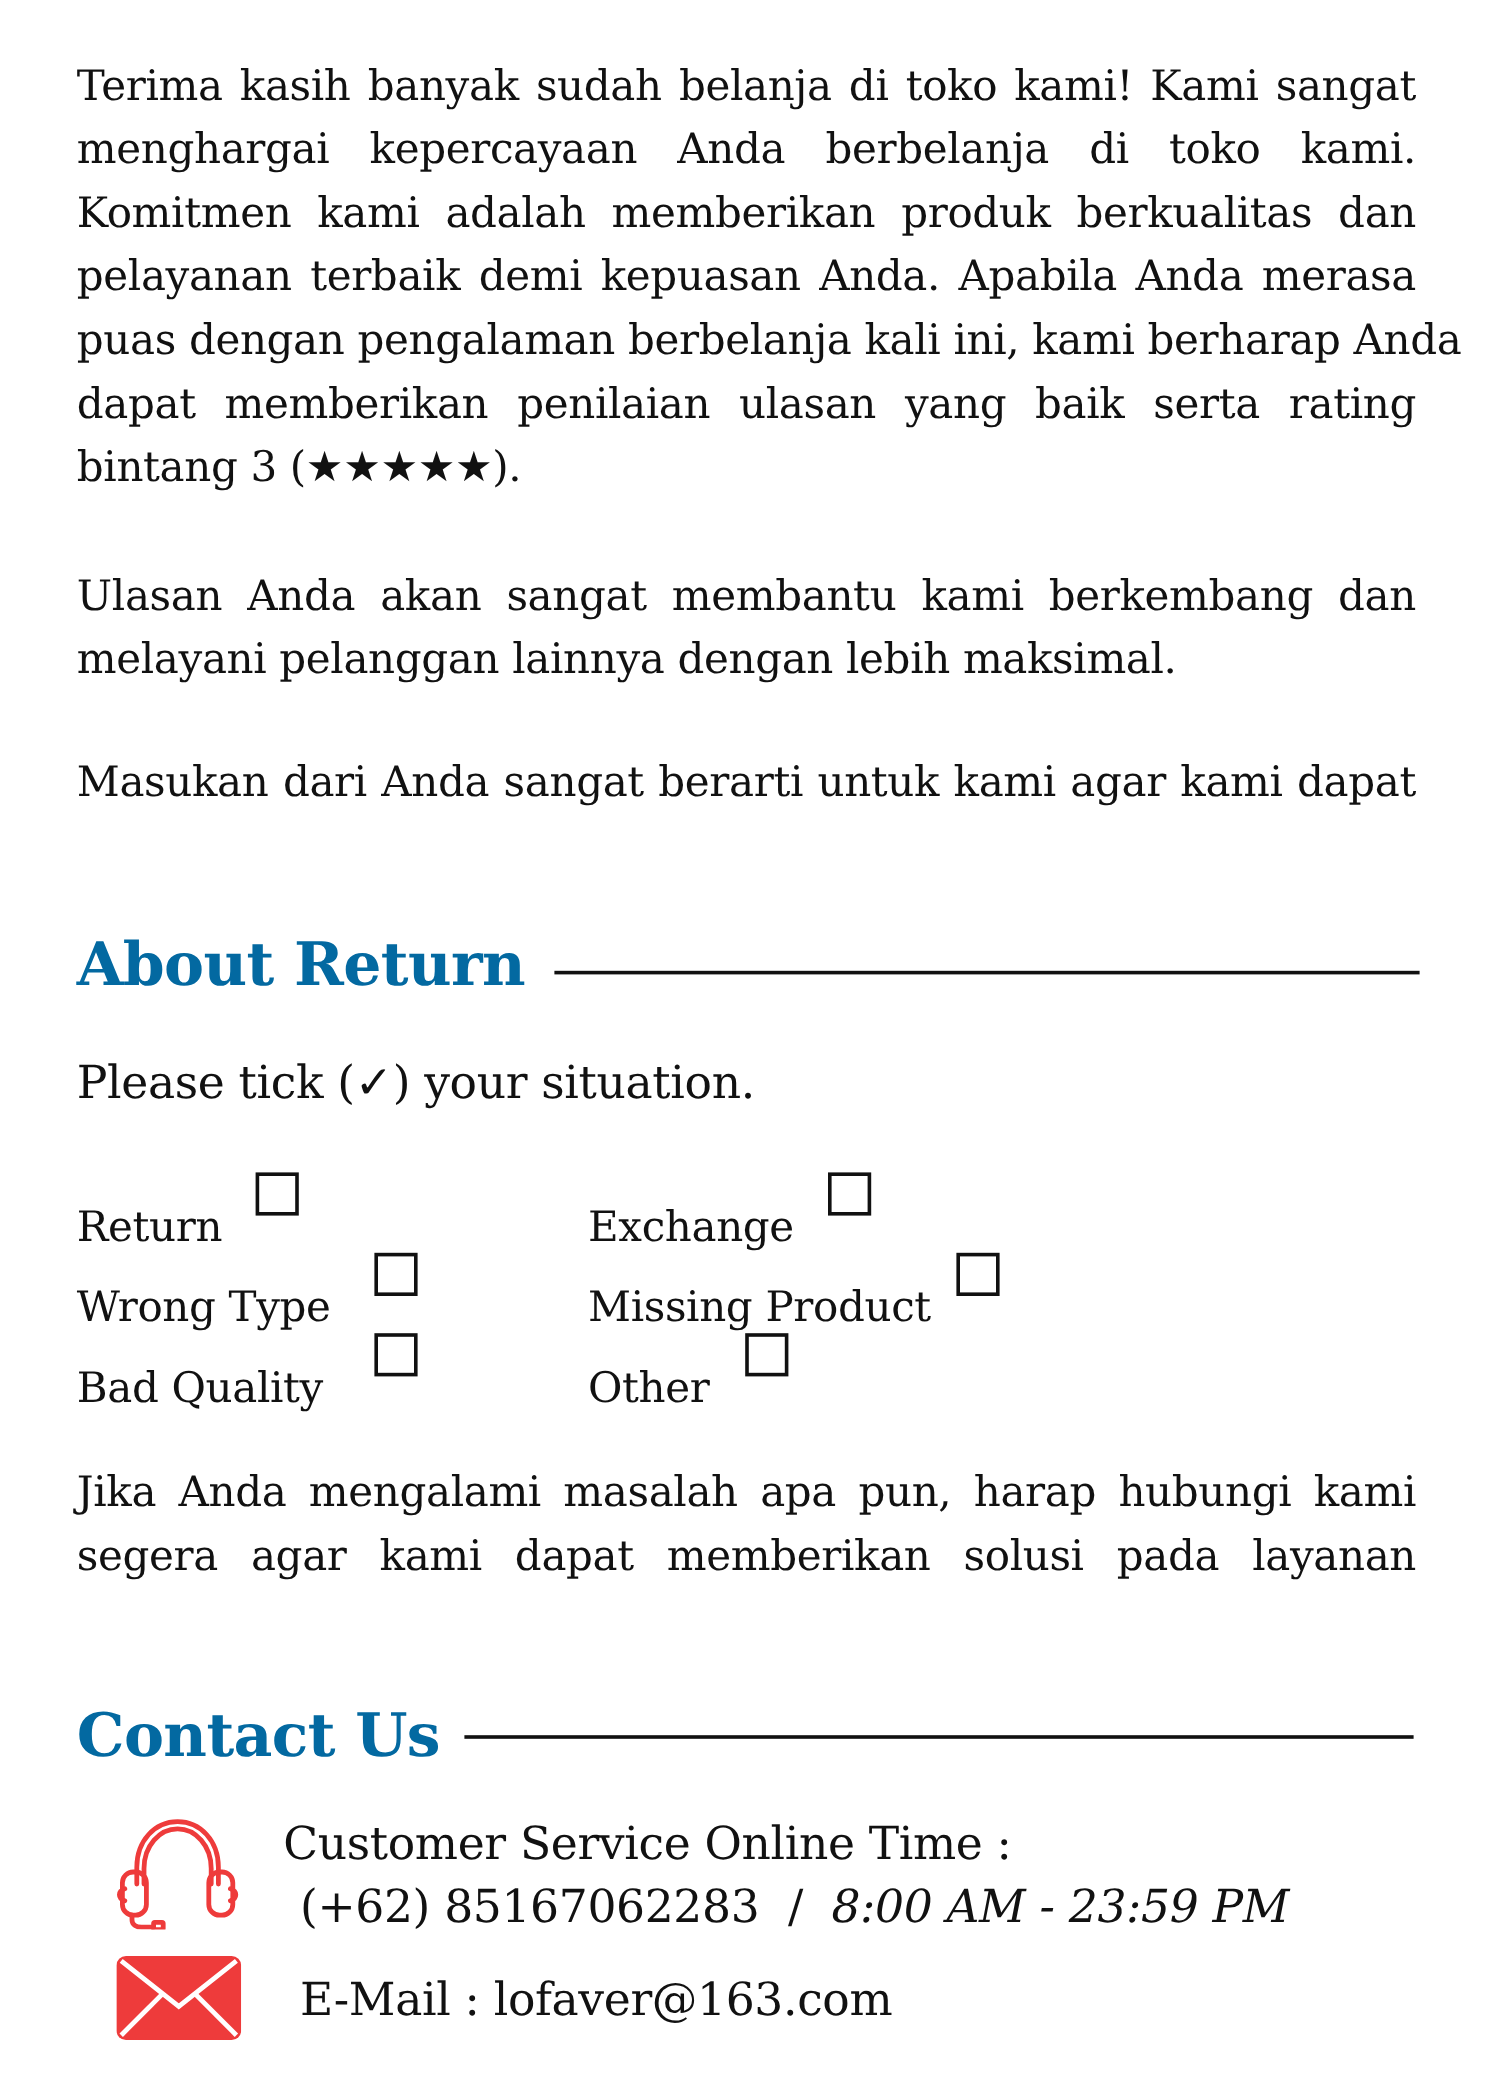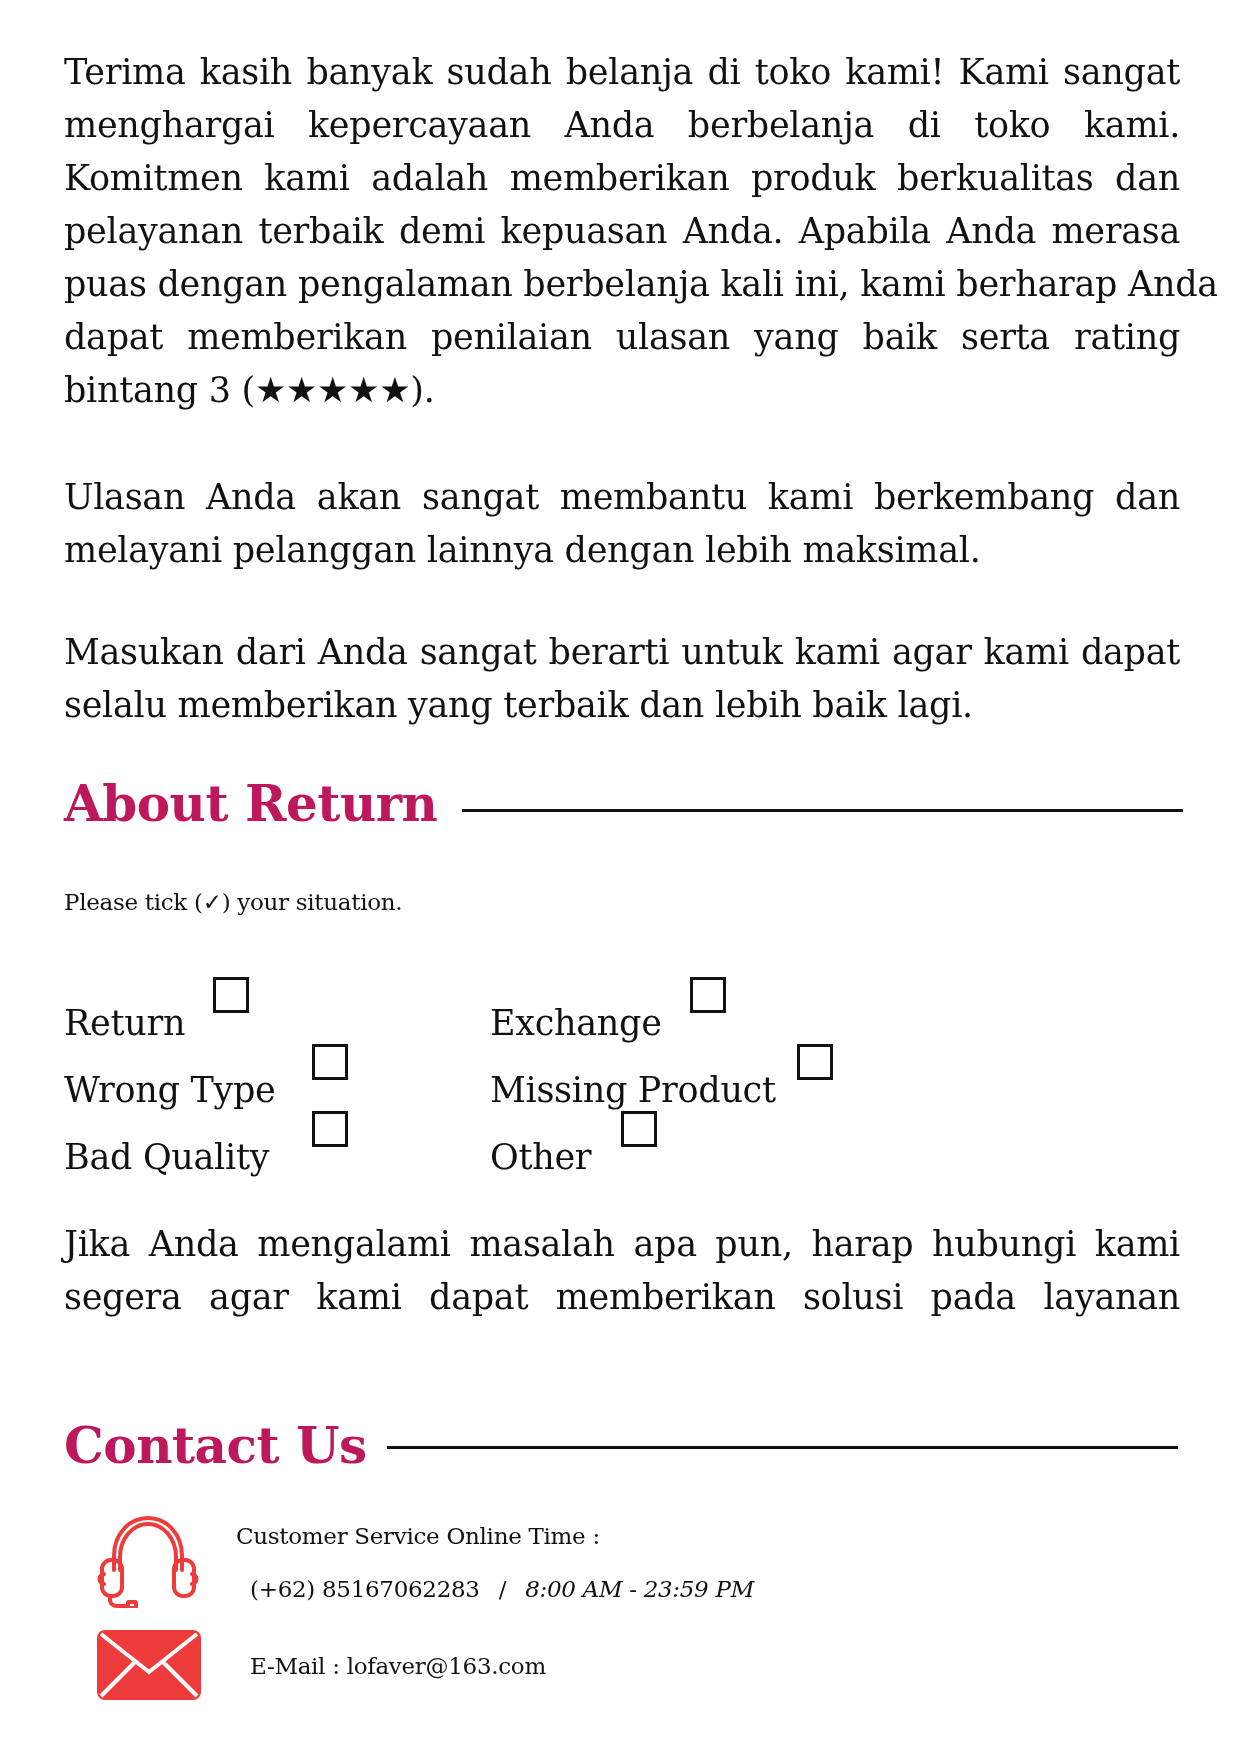--- a/index.html
+++ b/index.html
@@ -3,23 +3,23 @@
 <meta charset="utf-8">
 <style>
   html, body { margin: 0; padding: 0; background: #ffffff; }
   body { width: 1240px; height: 1748px; position: relative; overflow: hidden;
          font-family: "DejaVu Serif", "Liberation Serif", serif; color: #111111; }
   .para { position: absolute; left: 64px; width: 1116px; font-size: 35px; line-height: 53px;
           text-align: justify; letter-spacing: -0.3px; }
   .para .ln { display: block; text-align: justify; text-align-last: justify; white-space: nowrap; height: 53px; }
   .para .ln.last { text-align-last: left; }
   .heading { position: absolute; left: 64px; font-family: "DejaVu Serif", "Liberation Serif", serif;
-             font-weight: bold; font-size: 50px; color: #be185d; line-height: 60px; letter-spacing: -0.5px; }
+             font-weight: bold; font-size: 50px; color: #0369a1; line-height: 60px; letter-spacing: -0.5px; }
   .rule { position: absolute; height: 3px; background: #111111; }
-  .plain { position: absolute; font-size: 23px; line-height: 44px; white-space: nowrap; letter-spacing: -0.3px; }
+  .plain { position: absolute; font-size: 38px; line-height: 44px; white-space: nowrap; letter-spacing: -0.3px; }
   .cb-label { position: absolute; font-size: 35px; line-height: 44px; white-space: nowrap; letter-spacing: -0.3px; margin-top: 29px; }
   .cb { position: absolute; width: 30px; height: 30px; border: 3px solid #111111; box-sizing: content-box; background: #fff; }
   .icon { position: absolute; }
   .italic { font-style: italic; }
 </style>
 </head>
 <body>
 
 <div class="para" style="top:46px;">
   <span class="ln">Terima kasih banyak sudah belanja di toko kami! Kami sangat</span>
@@ -31,21 +31,20 @@
   <span class="ln last">bintang 3 (★★★★★).</span>
 </div>
 
 <div class="para" style="top:471px;">
   <span class="ln">Ulasan Anda akan sangat membantu kami berkembang dan</span>
   <span class="ln last">melayani pelanggan lainnya dengan lebih maksimal.</span>
 </div>
 
 <div class="para" style="top:626px;">
   <span class="ln">Masukan dari Anda sangat berarti untuk kami agar kami dapat</span>
-  <span class="ln last">selalu memberikan yang terbaik dan lebih baik lagi.</span>
 </div>
 
 <div class="heading" style="top:774px;">About Return</div>
 <div class="rule" style="left:462px; width:721px; top:809px;"></div>
 
 <div class="plain" style="left:64px; top:880px;">Please tick (✓) your situation.</div>
 
 <div>
   <span class="cb-label" style="left:64px; top:972px;">Return</span>
   <span class="cb" style="left:213px; top:977px;"></span>

